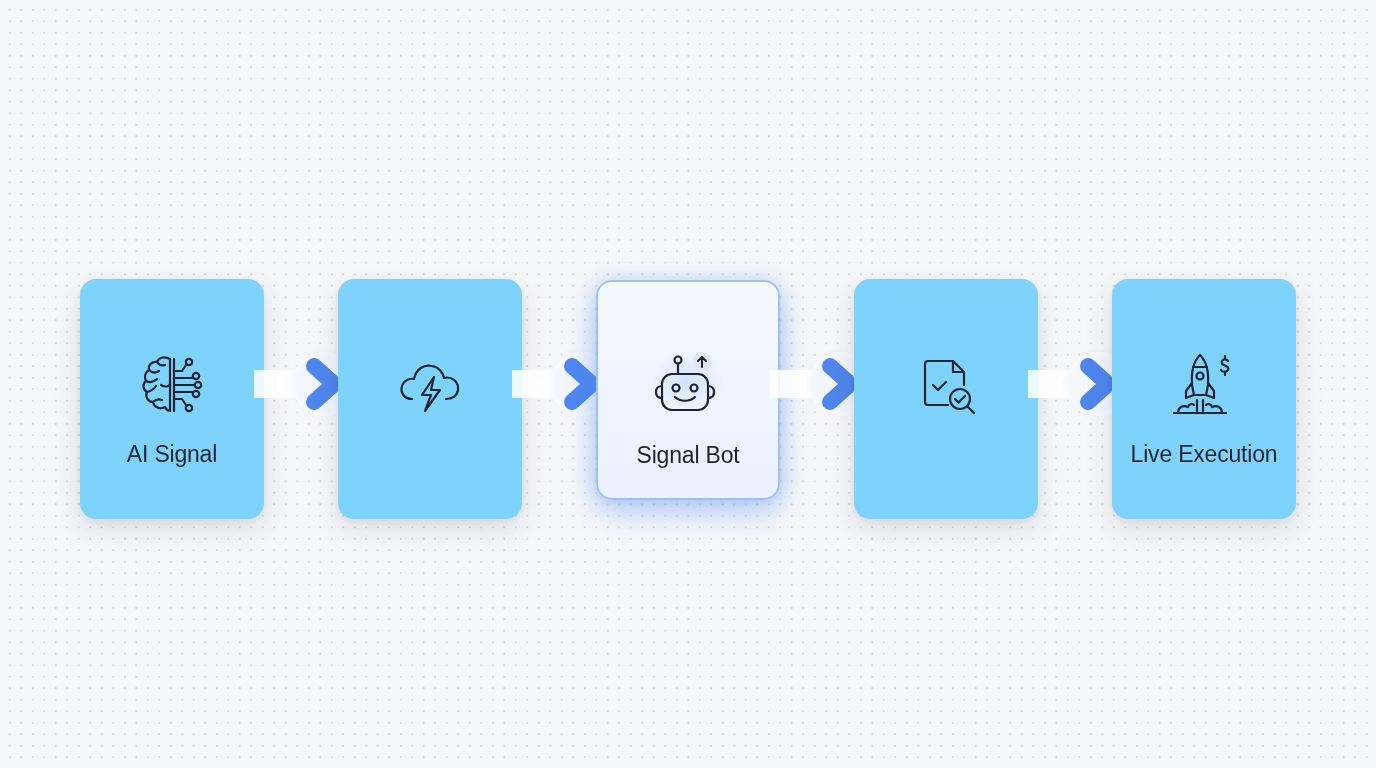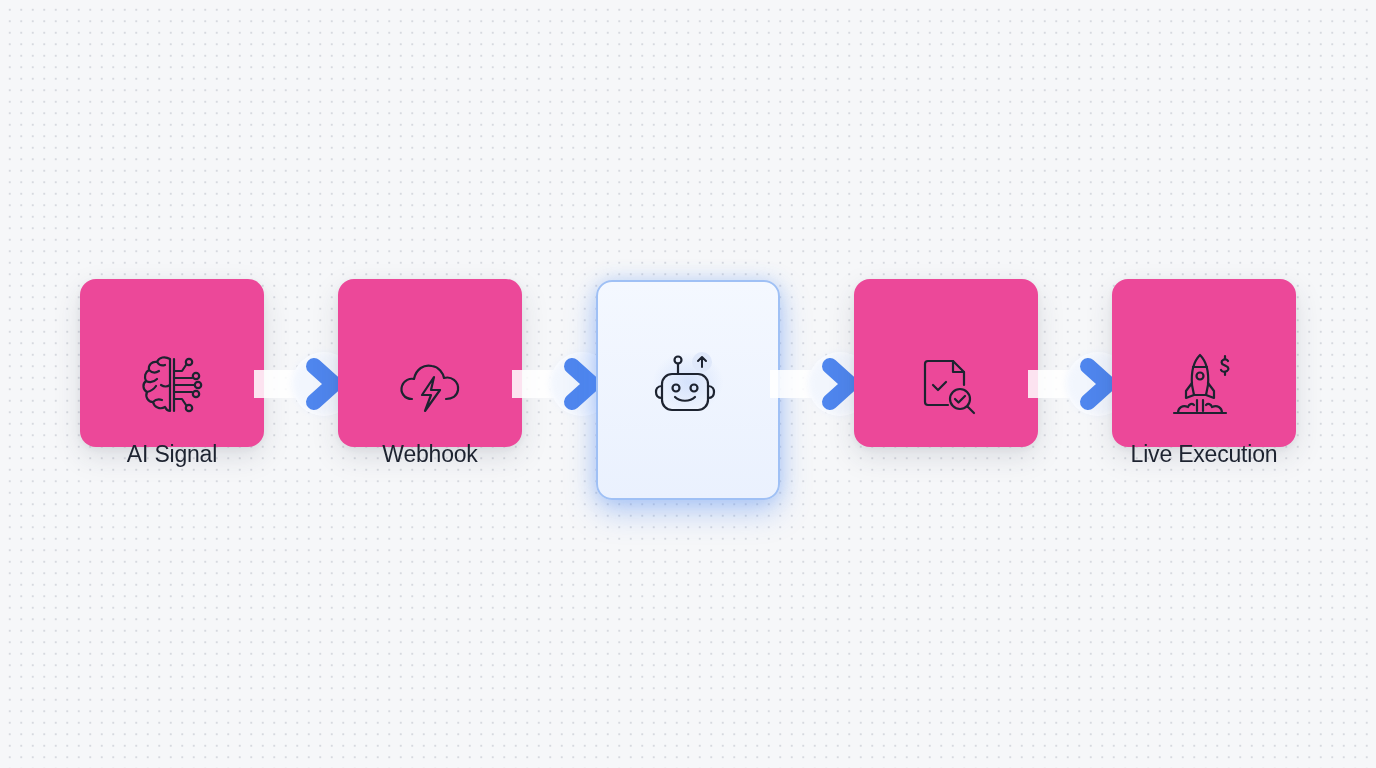--- a/index.html
+++ b/index.html
@@ -19,22 +19,22 @@
   }
   .stage {
     position: absolute;
     left: 0; top: 0;
     width: 1376px; height: 768px;
   }
   .card {
     position: absolute;
     top: 279px;
     width: 184px;
-    height: 168px;
-    background: #ec4899;
+    height: 240px;
+    background: #7dd3fc;
     border-radius: 16px;
     box-shadow: 0 10px 28px rgba(40, 50, 70, 0.13), 0 2px 6px rgba(40, 50, 70, 0.06);
     box-sizing: border-box;
   }
   .card.active {
     background: linear-gradient(180deg, #f4f8ff 0%, #eaf1fe 100%);
     border: 2px solid #9fc0f5;
     box-shadow: 0 12px 30px rgba(70, 130, 240, 0.35), 0 0 18px rgba(90, 150, 245, 0.25);
   }
   .card .icon {
@@ -133,21 +133,20 @@
     </svg>
   </div>
 
   <div class="card" style="left:338px;">
     <div class="icon">
       <svg viewBox="0 0 80 80" fill="none" stroke="#1d2330" stroke-width="2.2" stroke-linecap="round" stroke-linejoin="round">
         <path d="M22 54 C14 54 10 47 12 41 C14 35 20 33 24 34 C26 24 34 19 42 21 C49 22 53 28 54 33 C61 31 69 36 68 45 C67 51 62 54 56 54"></path>
         <path d="M44 32 L32 50 L41 50 L35 66 L50 45 L41 45 L44 32 Z"></path>
       </svg>
     </div>
-    <div class="label">Webhook</div>
   </div>
 
   <div class="arrow" style="left:512px;">
     <svg viewBox="0 0 100 84">
       <rect x="0" y="28" width="62" height="28" fill="#ffffff" opacity="0.85"></rect>
       <circle cx="70" cy="42" r="32" fill="#ffffff" opacity="0.95"></circle>
       <circle cx="70" cy="42" r="32" fill="#dbe6fb" opacity="0.35" filter="url(#softGlow)"></circle>
       <path d="M2 42 L80 42" stroke="url(#arrowGrad)" stroke-width="16" stroke-linecap="butt"></path>
       <path d="M60 24 L80 42 L60 60" stroke="#4f86ee" stroke-width="16" stroke-linecap="round" stroke-linejoin="round" fill="none"></path>
     </svg>
@@ -163,20 +162,21 @@
         <path d="M30 17.5 L30 28"></path>
         <rect x="16" y="28" width="30" height="0" opacity="0"></rect>
         <rect x="14" y="28" width="46" height="36" rx="10"></rect>
         <path d="M14 40 C9 40 8 44 8 46 C8 49 9 52 14 52"></path>
         <path d="M60 40 C65 40 66 44 66 46 C66 49 65 52 60 52"></path>
         <circle cx="28" cy="42" r="3.5"></circle>
         <circle cx="46" cy="42" r="3.5"></circle>
         <path d="M27 51 C32 56 42 56 47 51"></path>
       </svg>
     </div>
+    <div class="label" style="top:160px;">Signal Bot</div>
   </div>
 
   <div class="arrow" style="left:770px;">
     <svg viewBox="0 0 100 84">
       <rect x="0" y="28" width="62" height="28" fill="#ffffff" opacity="0.85"></rect>
       <circle cx="70" cy="42" r="32" fill="#ffffff" opacity="0.95"></circle>
       <circle cx="70" cy="42" r="32" fill="#dbe6fb" opacity="0.35" filter="url(#softGlow)"></circle>
       <path d="M2 42 L80 42" stroke="url(#arrowGrad)" stroke-width="16" stroke-linecap="butt"></path>
       <path d="M60 24 L80 42 L60 60" stroke="#4f86ee" stroke-width="16" stroke-linecap="round" stroke-linejoin="round" fill="none"></path>
     </svg>

